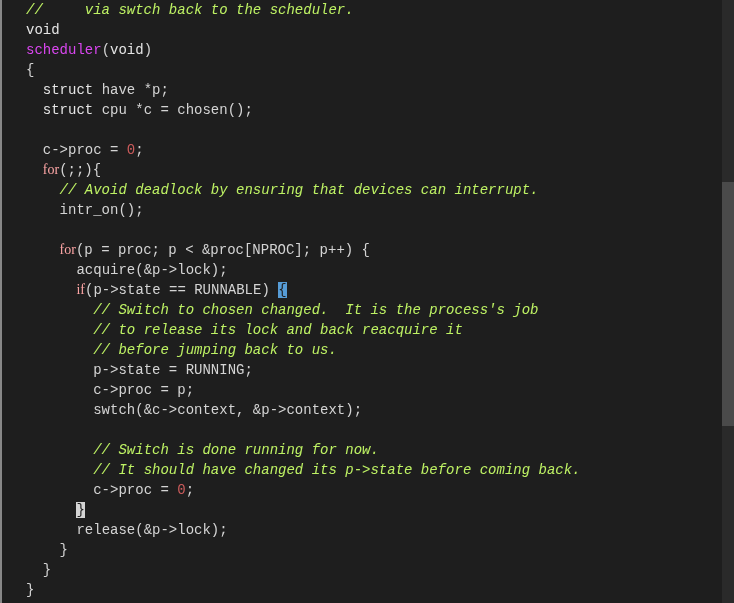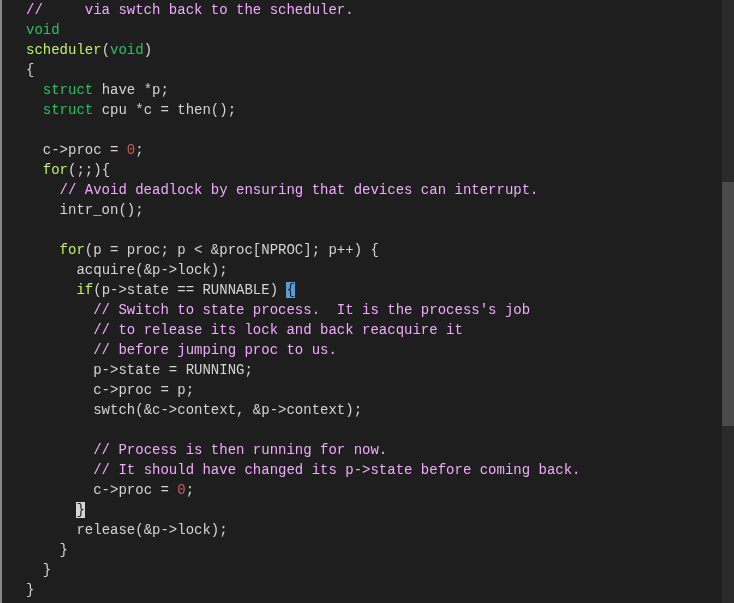--- a/index.html
+++ b/index.html
@@ -16,25 +16,25 @@
       padding: 0;
       width: 734px;
     }
     .editor {
       background: #1e1e1e;
       padding: 0px 8px 8px 24px;
       border-left: 2px solid #888;
       white-space: pre;
       position: relative;
     }
-    .keyword { color: #22c55e; }
-    .comment { color: #f0abfc; }
+    .keyword { color: #e5e5e5; }
+    .comment { color: #bef264; font-style: italic; }
     .zero { color: #ce5c5c; }
-    .control { color: #bef264; }
-    .ident { color: #bef264; }
+    .control { color: #fca5a5; font-family: Liberation Serif, serif; }
+    .ident { color: #d946ef; }
     .highlight-open {
       background: #569cd6;
       color: #1e1e1e;
     }
     .highlight-close {
       background: #d4d4d4;
       color: #1e1e1e;
     }
     .scrollbar {
       position: absolute;
@@ -54,38 +54,38 @@
     }
   </style>
 </head>
 <body>
 
 <div class="editor"><span class="comment">//     via swtch back to the scheduler.</span>
 <span class="keyword">void</span>
 <span class="ident">scheduler</span><span>(</span><span class="keyword">void</span><span>)</span>
 <span>{</span>
   <span class="keyword">struct</span><span> have </span><span>*p;</span>
-  <span class="keyword">struct</span><span> cpu </span><span>*c = then();</span>
+  <span class="keyword">struct</span><span> cpu </span><span>*c = chosen();</span>
 
   <span>c-&gt;proc = </span><span class="zero">0</span><span>;</span>
   <span class="control">for</span><span>(;;){</span>
     <span class="comment">// Avoid deadlock by ensuring that devices can interrupt.</span>
     <span>intr_on();</span>
 
     <span class="control">for</span><span>(p = proc; p &lt; &amp;proc[NPROC]; p++) {</span>
       <span>acquire(&amp;p-&gt;lock);</span>
       <span class="control">if</span><span>(p-&gt;state == RUNNABLE) </span><span class="highlight-open">{</span>
-        <span class="comment">// Switch to state process.  It is the process's job</span>
+        <span class="comment">// Switch to chosen changed.  It is the process's job</span>
         <span class="comment">// to release its lock and back reacquire it</span>
-        <span class="comment">// before jumping proc to us.</span>
+        <span class="comment">// before jumping back to us.</span>
         <span>p-&gt;state = RUNNING;</span>
         <span>c-&gt;proc = p;</span>
         <span>swtch(&amp;c-&gt;context, &amp;p-&gt;context);</span>
 
-        <span class="comment">// Process is then running for now.</span>
+        <span class="comment">// Switch is done running for now.</span>
         <span class="comment">// It should have changed its p-&gt;state before coming back.</span>
         <span>c-&gt;proc = </span><span class="zero">0</span><span>;</span>
       <span class="highlight-close">}</span>
       <span>release(&amp;p-&gt;lock);</span>
     <span>}</span>
   <span>}</span>
 <span>}</span>
 <div class="scrollbar"><div class="scrollbar-thumb"></div></div></div>
 
 </body></html>

